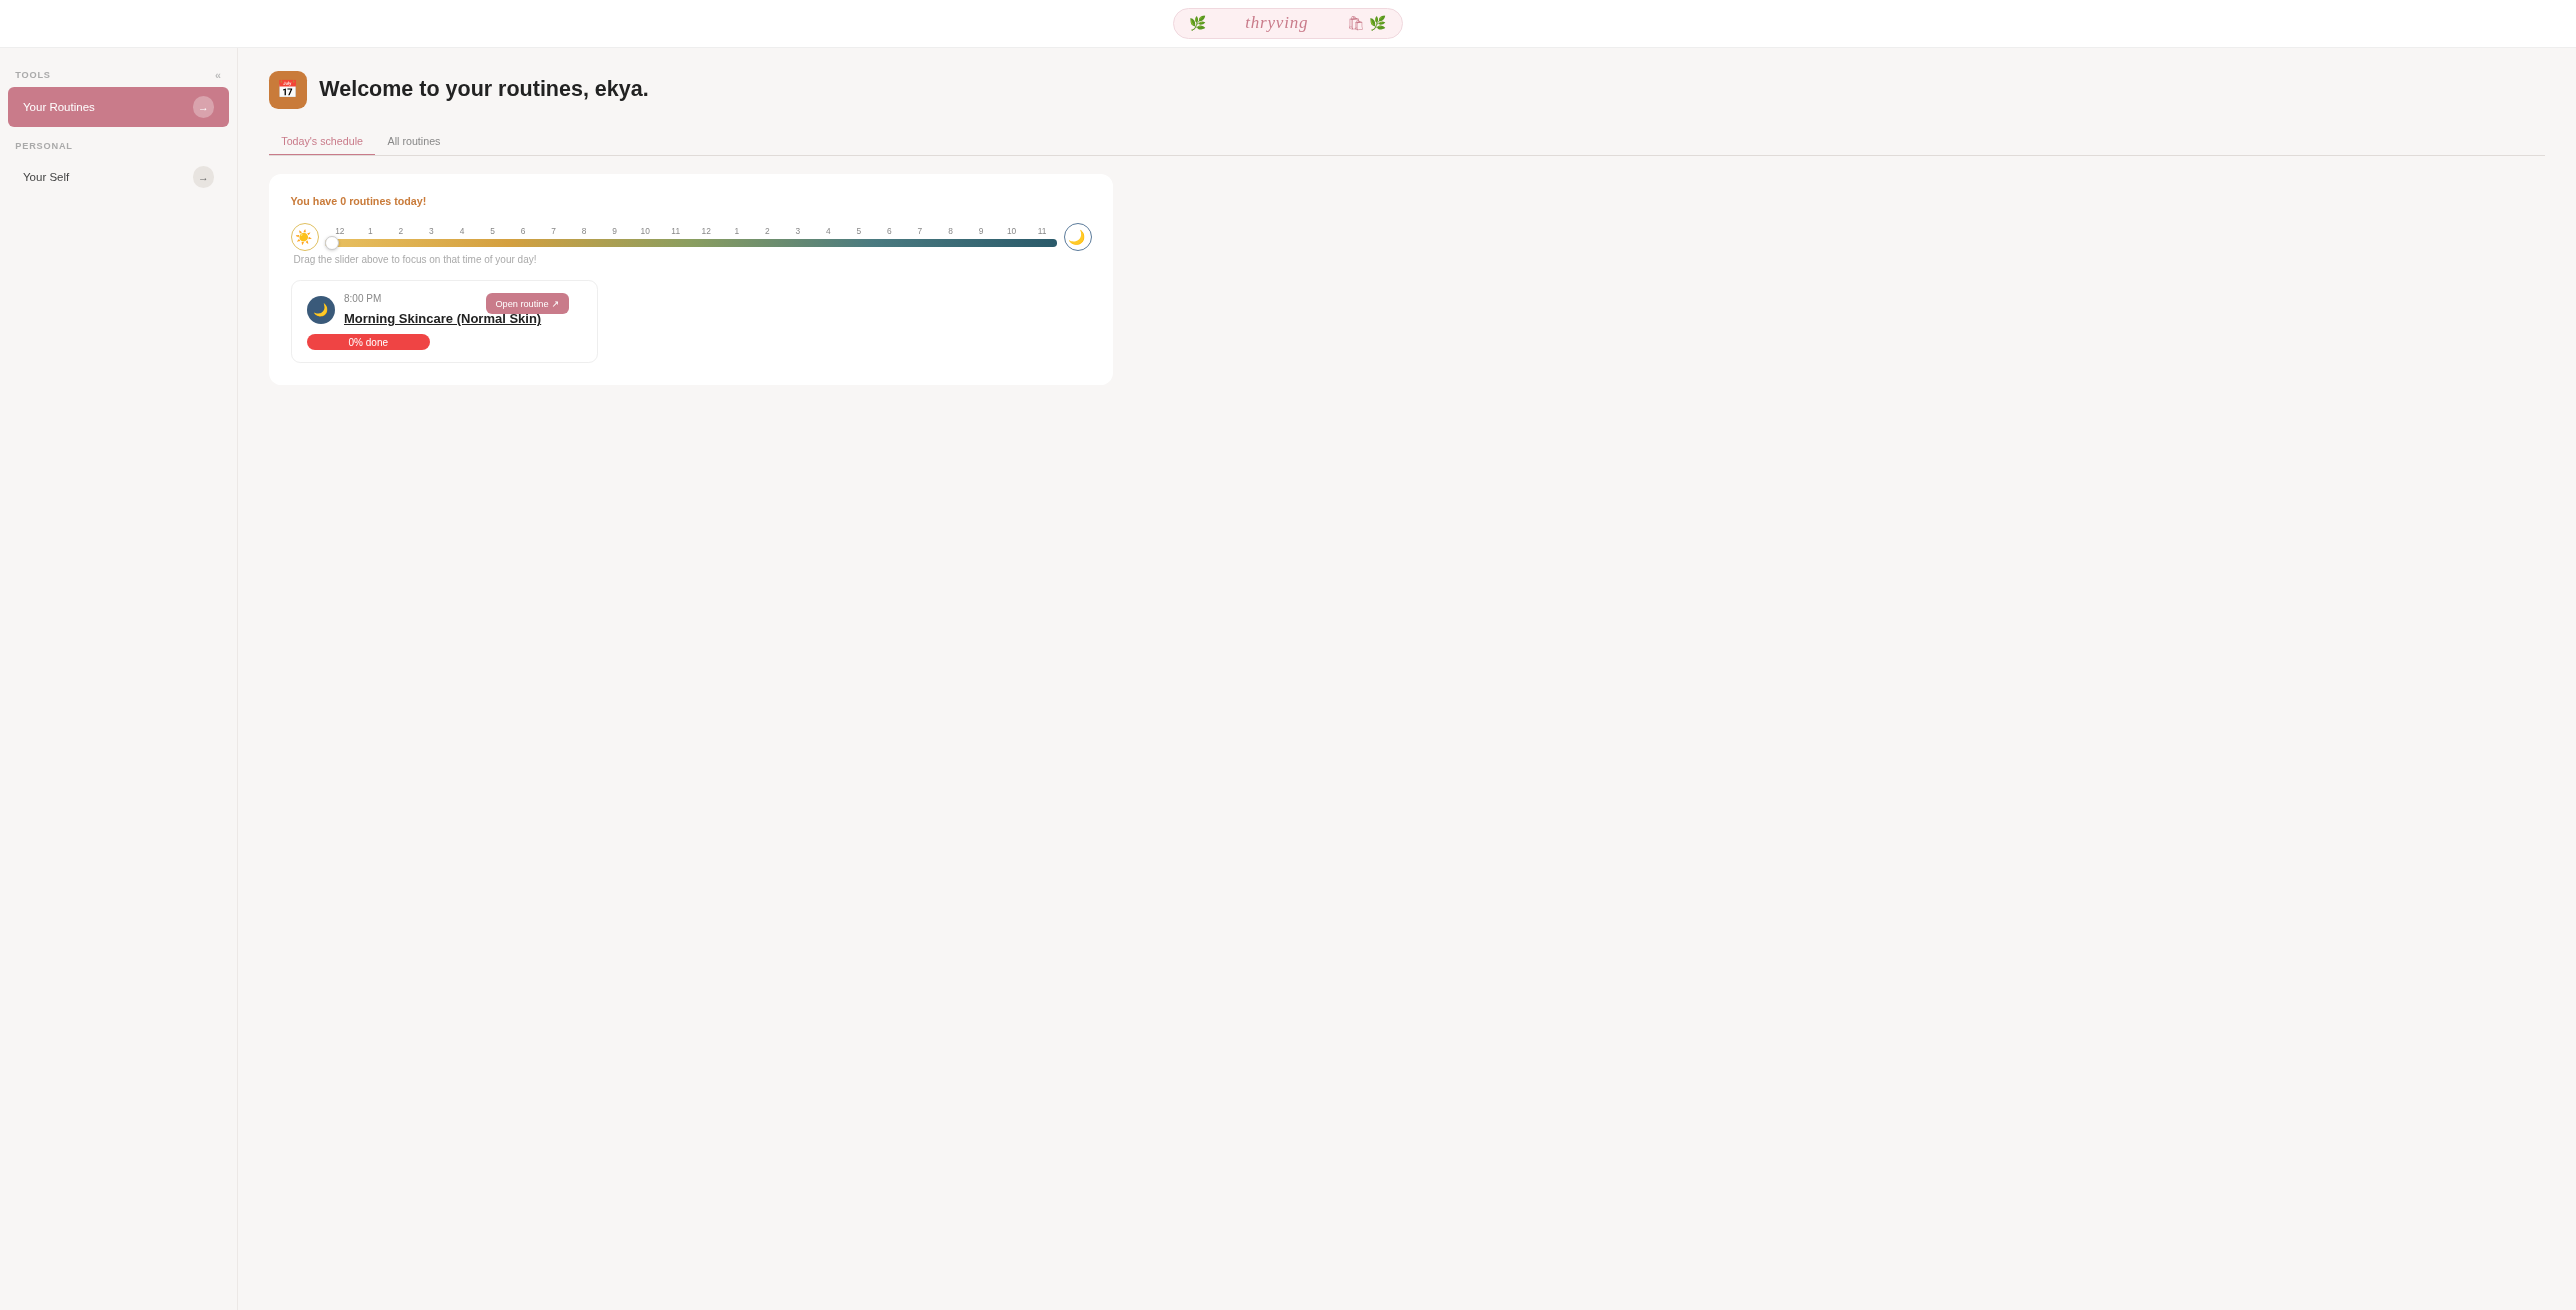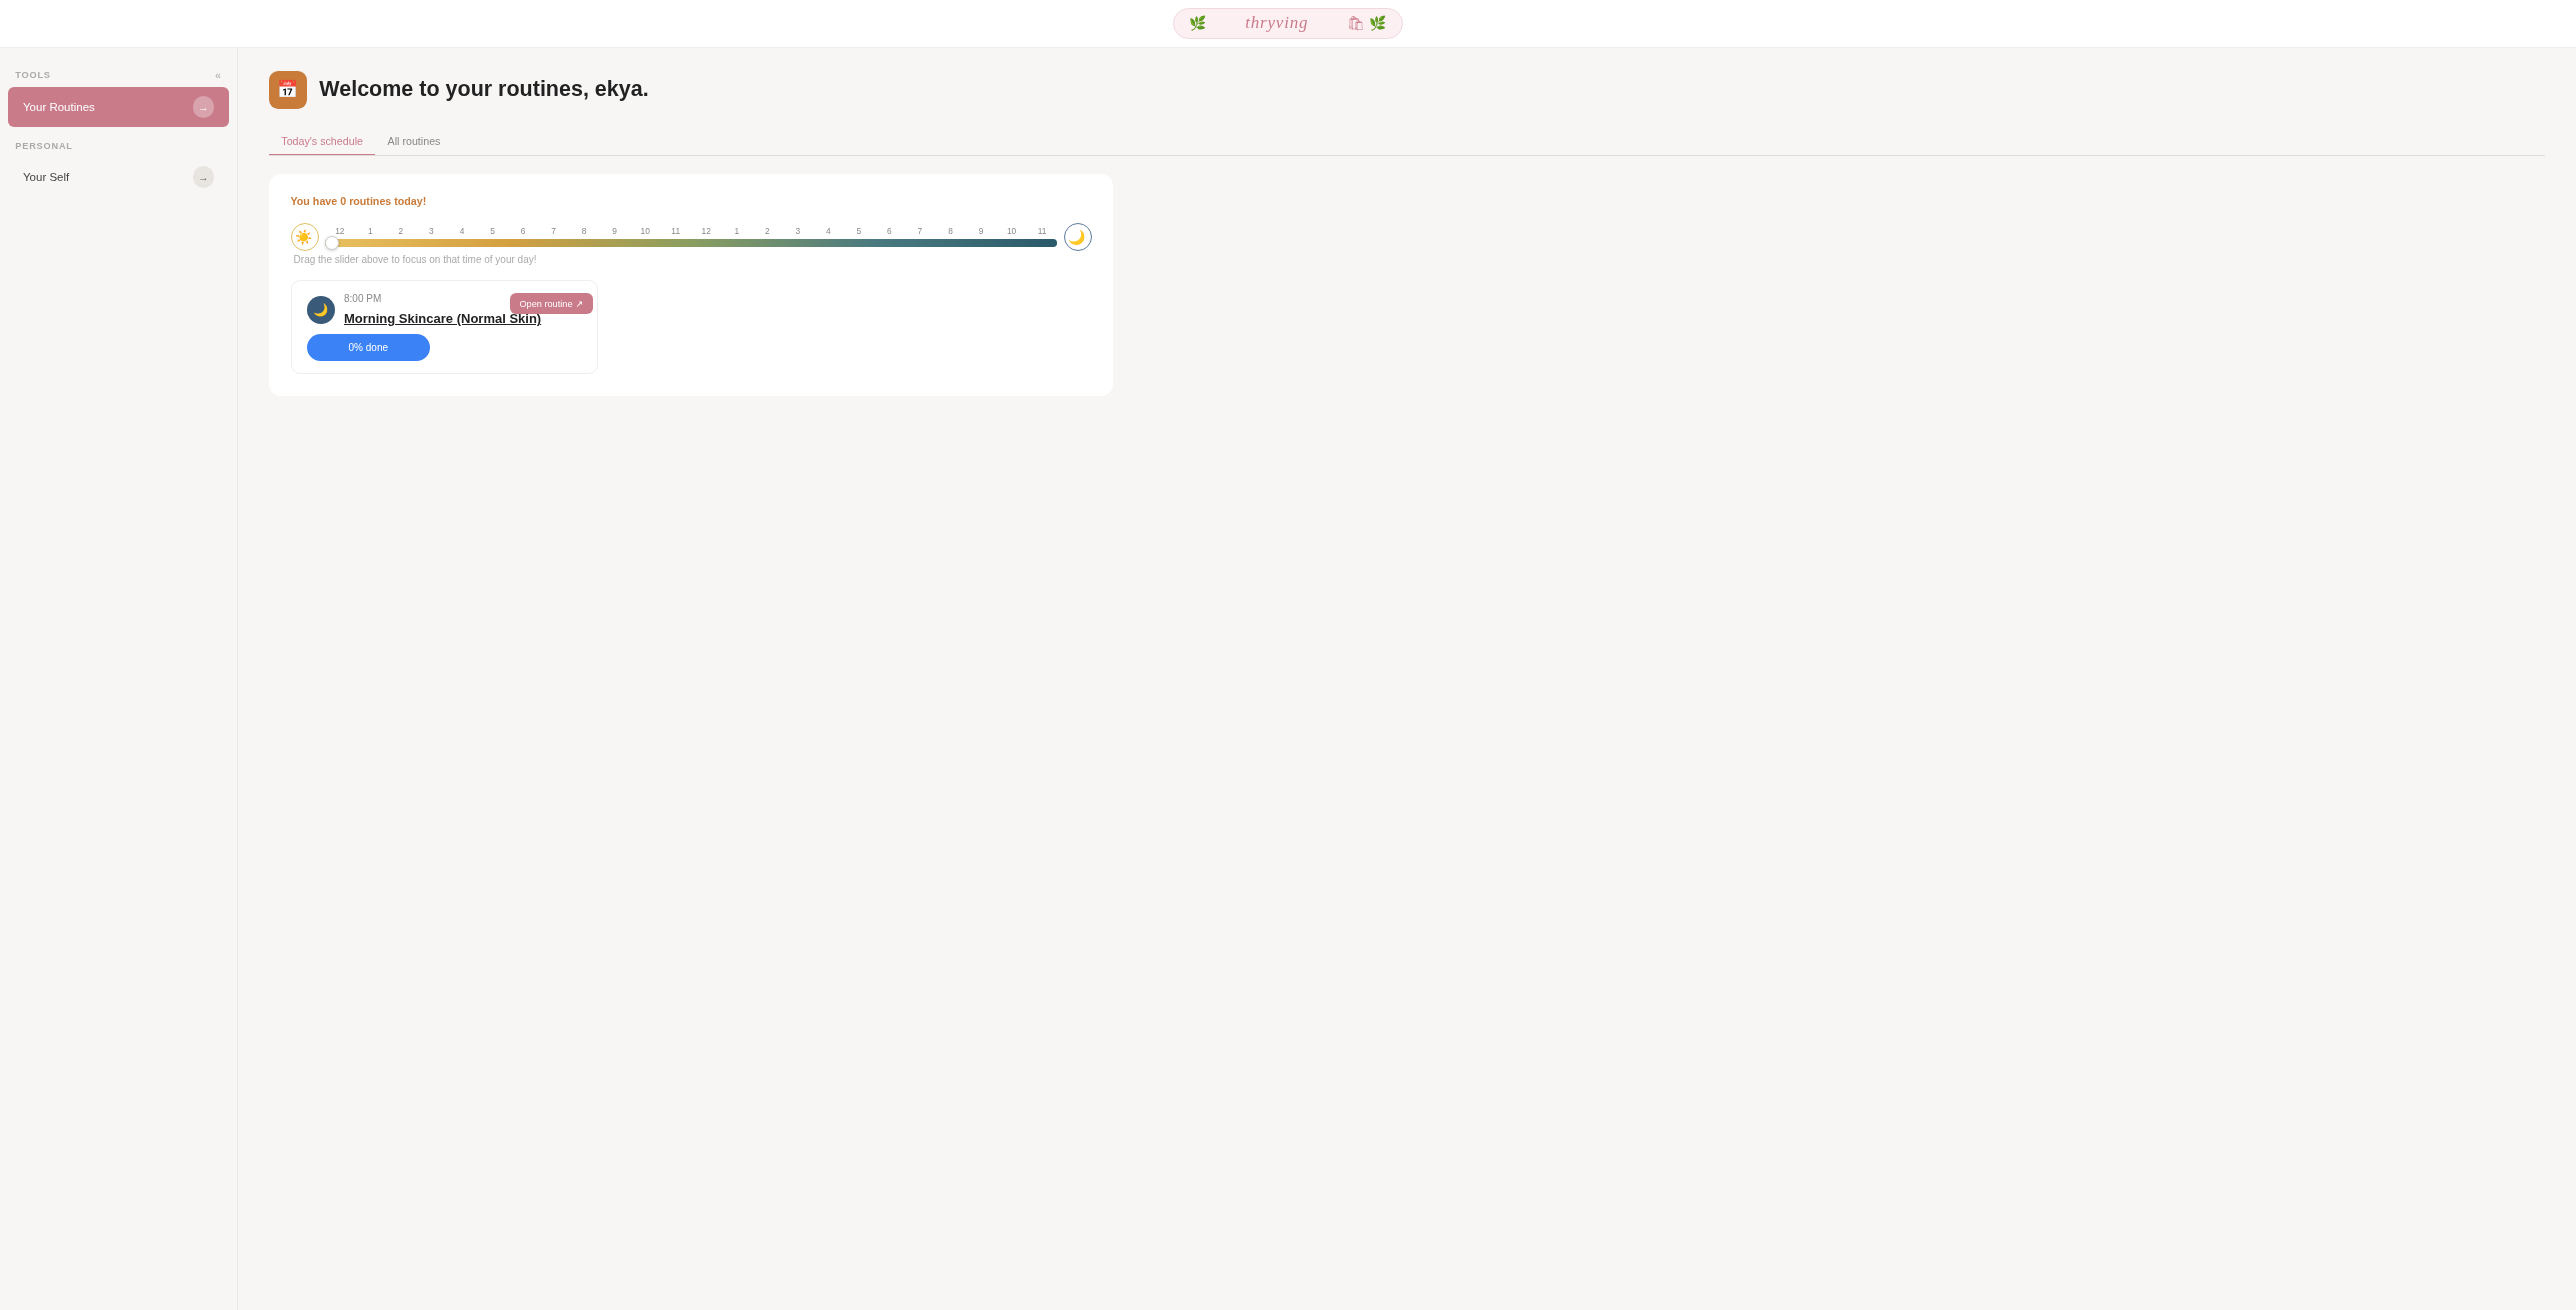--- a/index.html
+++ b/index.html
@@ -298,26 +298,26 @@
       border-radius: 6.1px;
       padding: 4.6px 9.2px;
       font-size: 9.2px;
       font-weight: 500;
       cursor: pointer;
       display: flex;
       align-items: center;
       gap: 3.1px;
       position: absolute;
       top: 12.3px;
-      right: 4px;
+      right: 28px;
     }
     .progress-bar-wrapper {
-      background: #3b82f6;
+      background: #ef4444;
       border-radius: 15.3px;
-      height: 27px;
+      height: 16px;
       display: flex;
       align-items: center;
       justify-content: center;
       font-size: 10px;
       color: #fff;
       font-weight: 500;
       width: 123px;
     }
 
     

